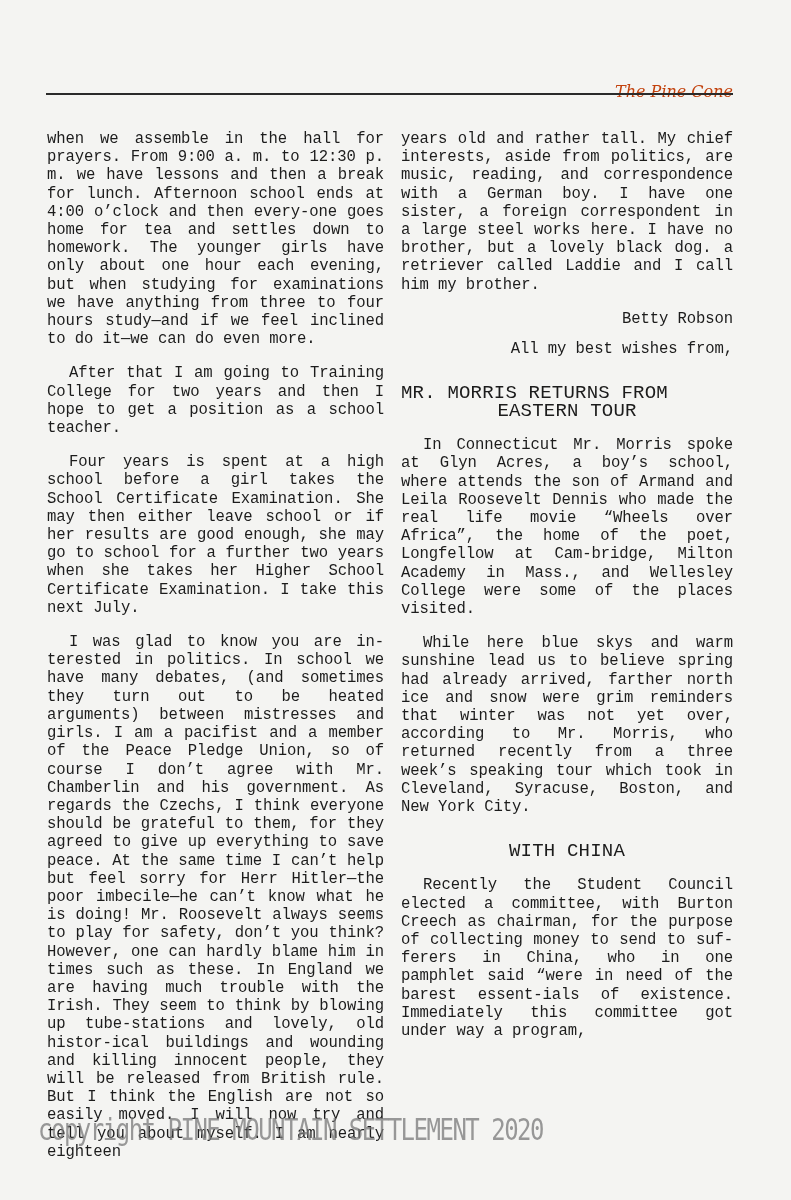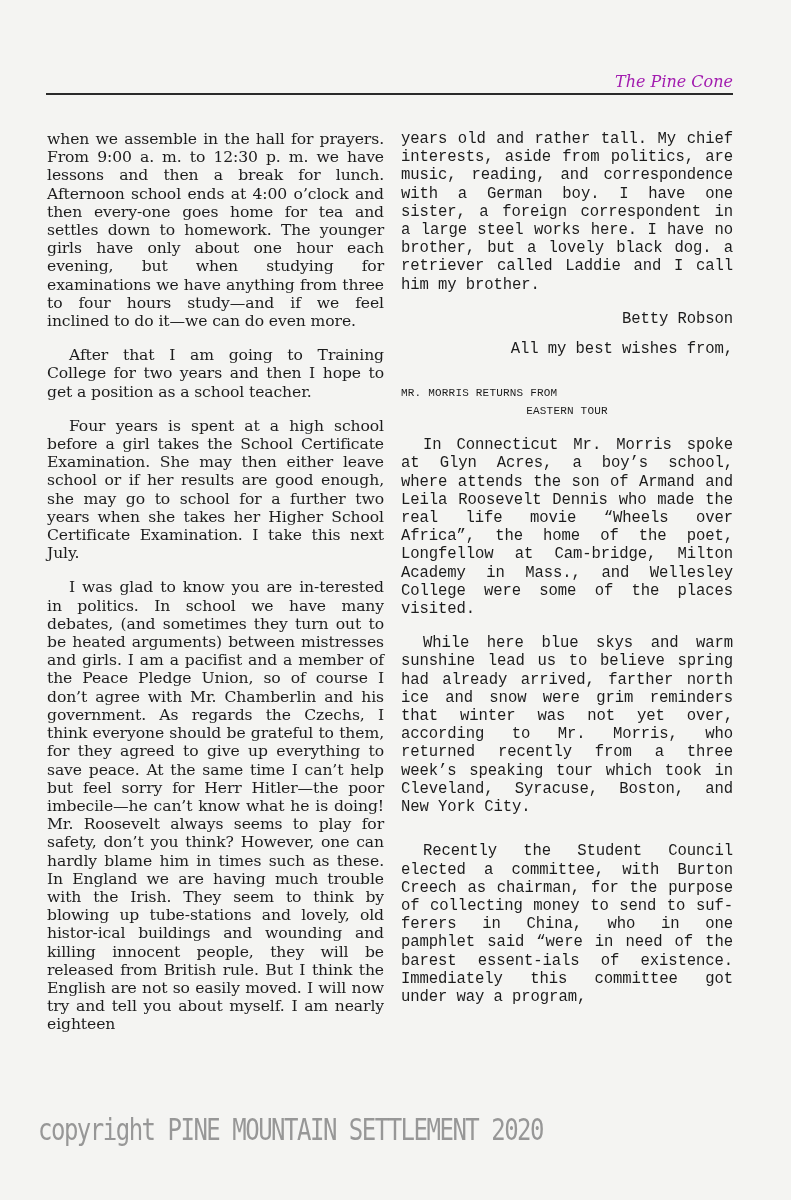--- a/index.html
+++ b/index.html
@@ -4,40 +4,40 @@
 <style>
   html, body { margin: 0; padding: 0; }
   body {
     width: 791px; height: 1200px; overflow: hidden;
     background: #f4f4f2;
     position: relative;
     color: #1c1c1c;
     font-family: "DejaVu Serif", serif;
   }
   .running-head {
-    position: absolute; right: 58px; top: 72px;
+    position: absolute; right: 58px; top: 82px;
     font-family: "DejaVu Serif", serif; font-style: italic;
-    font-size: 16px; color: #a21caf;
+    font-size: 16px; color: #c2410c;
   }
   .rule {
     position: absolute; left: 46px; right: 58px; top: 93px;
     height: 2px; background: #2a2a2a;
   }
   .col {
     position: absolute; top: 130px; width: 337px;
     font-size: 15.6px; line-height: 18.2px;
     text-align: justify; letter-spacing: -0.1px;
   }
-  .col.left { left: 47px; }
+  .col.left { left: 47px; font-family: Liberation Mono, monospace; }
   .col.right { left: 401px; width: 332px; font-family: Liberation Mono, monospace; }
   p { margin: 0 0 16px 0; text-indent: 22px; }
   p.noindent { text-indent: 0; }
   .sign { text-align: right; margin: 0 0 12px 0; text-indent: 0; }
   .heading {
-    font-size: 11px; line-height: 18px; margin: 26px 0 16px 0;
+    font-size: 19px; line-height: 18px; margin: 26px 0 16px 0;
     text-transform: uppercase; letter-spacing: 0.2px;
   }
   .heading .l1 { display: block; text-align: left; }
   .heading .l2 { display: block; text-align: center; }
   .watermark {
     position: absolute; left: 38px; top: 1112px;
     font-family: "DejaVu Sans Mono", monospace;
     font-size: 24px; letter-spacing: -1.5px;
     color: rgba(120,120,120,0.75);
     transform: scaleY(1.25); transform-origin: left top;
@@ -63,17 +63,18 @@
   <p class="sign">All my best wishes from,</p>
 
   <div class="heading">
     <span class="l1">MR. MORRIS RETURNS FROM</span>
     <span class="l2">EASTERN TOUR</span>
   </div>
   <p>In Connecticut Mr. Morris spoke at Glyn Acres, a boy’s school, where attends the son of Armand and Leila Roosevelt Dennis who made the real life movie “Wheels over Africa”, the home of the poet, Longfellow at Cam-bridge, Milton Academy in Mass., and Wellesley College were some of the places visited.</p>
   <p>While here blue skys and warm sunshine lead us to believe spring had already arrived, farther north ice and snow were grim reminders that winter was not yet over, according to Mr. Morris, who returned recently from a three week’s speaking tour which took in Cleveland, Syracuse, Boston, and New York City.</p>
 
   <div class="heading">
+    <span class="l2">WITH CHINA</span>
   </div>
   <p>Recently the Student Council elected a committee, with Burton Creech as chairman, for the purpose of collecting money to send to suf-ferers in China, who in one pamphlet said “were in need of the barest essent-ials of existence. Immediately this committee got under way a program,</p>
 </div>
 
 <div class="watermark">copyright PINE MOUNTAIN SETTLEMENT 2020</div>
 
 </body></html>

